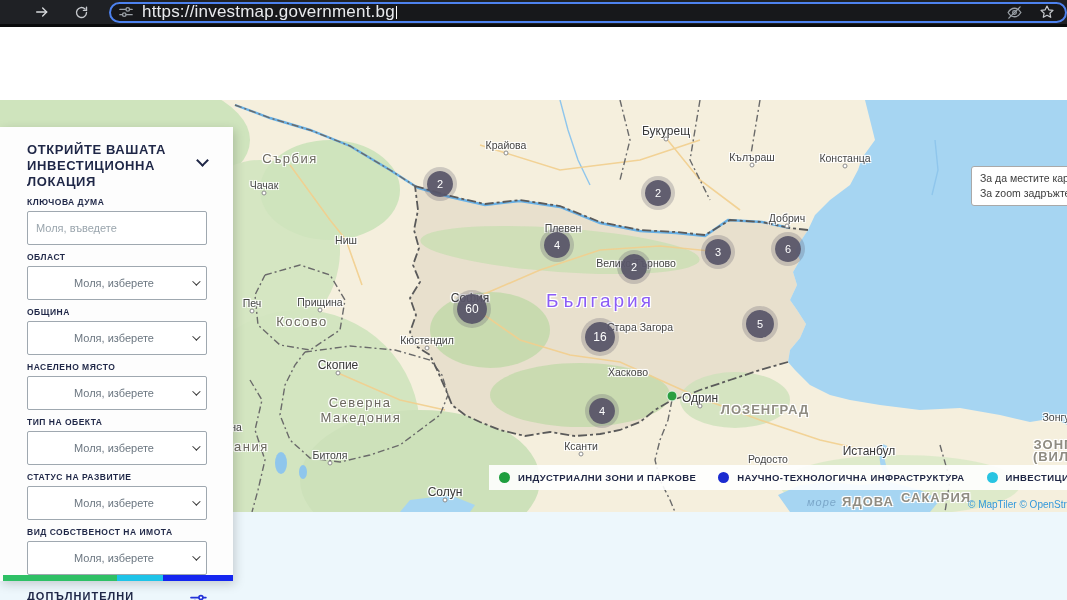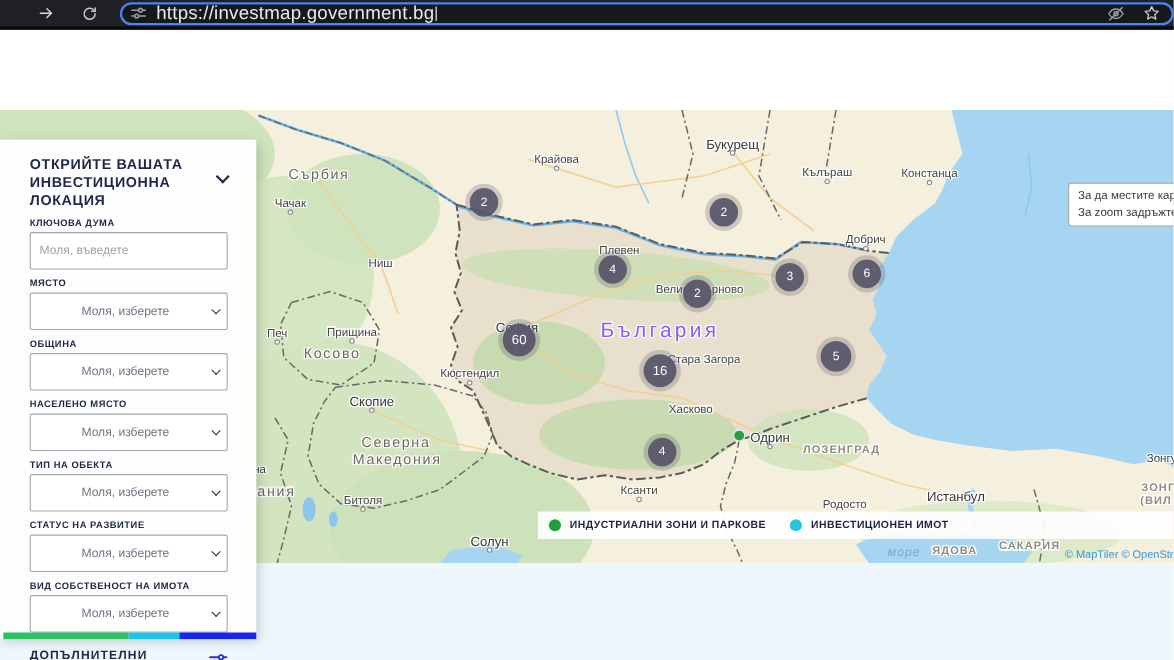--- a/index.html
+++ b/index.html
@@ -21,21 +21,21 @@
 
   
   .map { position:absolute; left:0; top:100px; width:1067px; height:412px; overflow:hidden; background:#f5efdd; }
   .map svg.base { position:absolute; left:0; top:0; }
   .map-label { position:absolute; transform:translate(-50%,-50%); white-space:nowrap; z-index:2;
     text-shadow:-1px -1px 0 #fff,1px -1px 0 #fff,-1px 1px 0 #fff,1px 1px 0 #fff, 0 0 3px #fff; }
   .lbl-city     { font-size:10.5px; color:#454545; }
   .lbl-city-lg  { font-size:12px;  color:#383838; }
   .lbl-country  { font-size:13px;  color:#6b685e; letter-spacing:1.5px; }
   .lbl-country-lg{ font-size:19px; color:#8b5cf6; letter-spacing:3px; }
-  .lbl-region   { font-size:10px;   color:#8f8c82; letter-spacing:1px; font-weight:bold; }
+  .lbl-region   { font-size:13px;   color:#8f8c82; letter-spacing:1px; font-weight:bold; }
   .lbl-water    { font-size:11px;  color:#7ba7c9; font-style:italic; letter-spacing:1px; text-shadow:none; }
   .map-dot { position:absolute; width:5px; height:5px; border-radius:50%; background:#fff;
     border:1.5px solid #8c8c8c; transform:translate(-50%,-50%); z-index:2; }
   .cluster { position:absolute; transform:translate(-50%,-50%); border-radius:50%;
     background:rgba(89,85,104,.95); box-shadow:0 0 0 4px rgba(89,85,104,.25);
     color:#fff; display:flex; align-items:center; justify-content:center; z-index:3; cursor:pointer; }
   .poi { position:absolute; transform:translate(-50%,-50%); width:11px; height:11px; border-radius:50%;
     background:#2a9e41; border:1.5px solid #e8f5e9; z-index:3; cursor:pointer; }
 
   .legend { position:absolute; left:489px; right:0; top:365px; height:25px;
@@ -248,20 +248,24 @@
       <div class="poi" style="left: 672px; top: 296px; background: rgb(42, 158, 65);"></div>
     </div>
 
   <div class="legend">
     <span id="legend-items" style="display:flex;align-items:center">
         <span class="legend-item">
           <span class="legend-dot" style="background: rgb(30, 158, 62);"></span>
           <span class="txt">ИНДУСТРИАЛНИ ЗОНИ И ПАРКОВЕ</span>
         </span>
         <span class="legend-item">
+          <span class="legend-dot" style="background: rgb(27, 43, 208);"></span>
+          <span class="txt">НАУЧНО-ТЕХНОЛОГИЧНА ИНФРАСТРУКТУРА</span>
+        </span>
+        <span class="legend-item">
           <span class="legend-dot" style="background: rgb(40, 196, 226);"></span>
           <span class="txt">ИНВЕСТИЦИОНЕН ИМОТ</span>
         </span>
       </span>
 
   </div>
 
   <div class="map-tooltip">
     <div>За да местите картата</div>
     <div>За zoom задръжте Sh</div>
@@ -270,21 +274,21 @@
   <div class="attribution">© MapTiler © OpenStre</div>
 </div>
 
 <div class="page-bottom-strip"></div>
 
 <div class="sidebar">
   <div class="sb-title-row">
     <div class="sb-title">ОТКРИЙТЕ ВАШАТА ИНВЕСТИЦИОННА ЛОКАЦИЯ</div>
     <div class="sb-chevron"></div>
   </div>
-  <div id="sidebar-fields"><div class="field-label">КЛЮЧОВА ДУМА</div><input class="field-input" placeholder="Моля, въведете" style=""><div class="field-label">МЯСТО</div><div class="field-select">
+  <div id="sidebar-fields"><div class="field-label">КЛЮЧОВА ДУМА</div><input class="field-input" placeholder="Моля, въведете" style=""><div class="field-label">ОБЛАСТ</div><div class="field-select">
         <span class="val">Моля, изберете</span>
         <span class="sel-chev"></span>
       </div><div class="field-label">ОБЩИНА</div><div class="field-select">
         <span class="val">Моля, изберете</span>
         <span class="sel-chev"></span>
       </div><div class="field-label">НАСЕЛЕНО МЯСТО</div><div class="field-select">
         <span class="val">Моля, изберете</span>
         <span class="sel-chev"></span>
       </div><div class="field-label">ТИП НА ОБЕКТА</div><div class="field-select">
         <span class="val">Моля, изберете</span>

